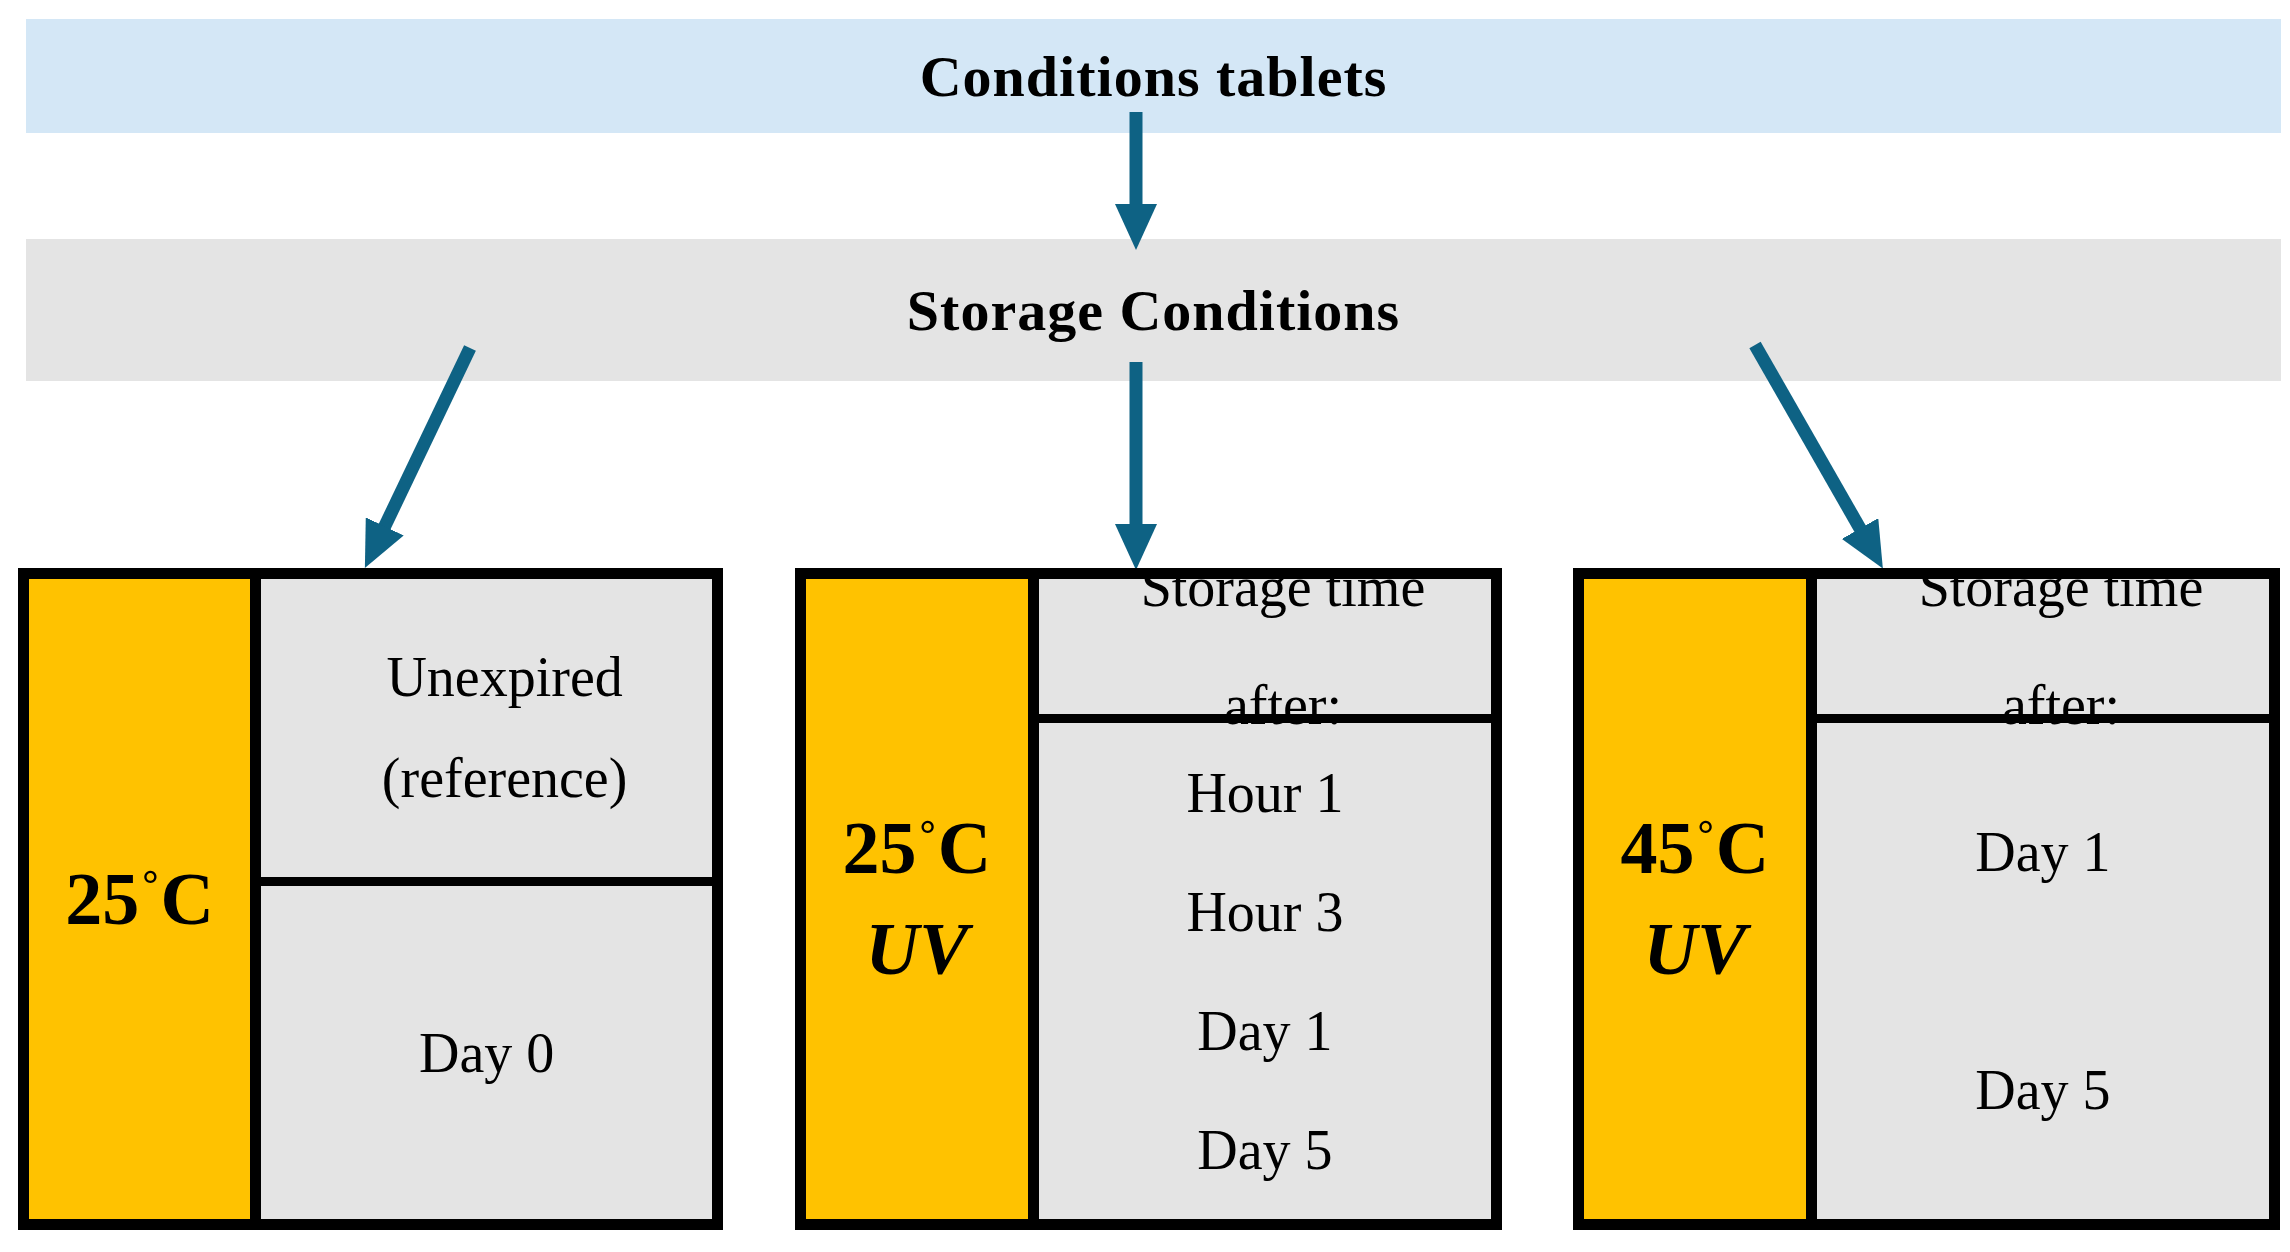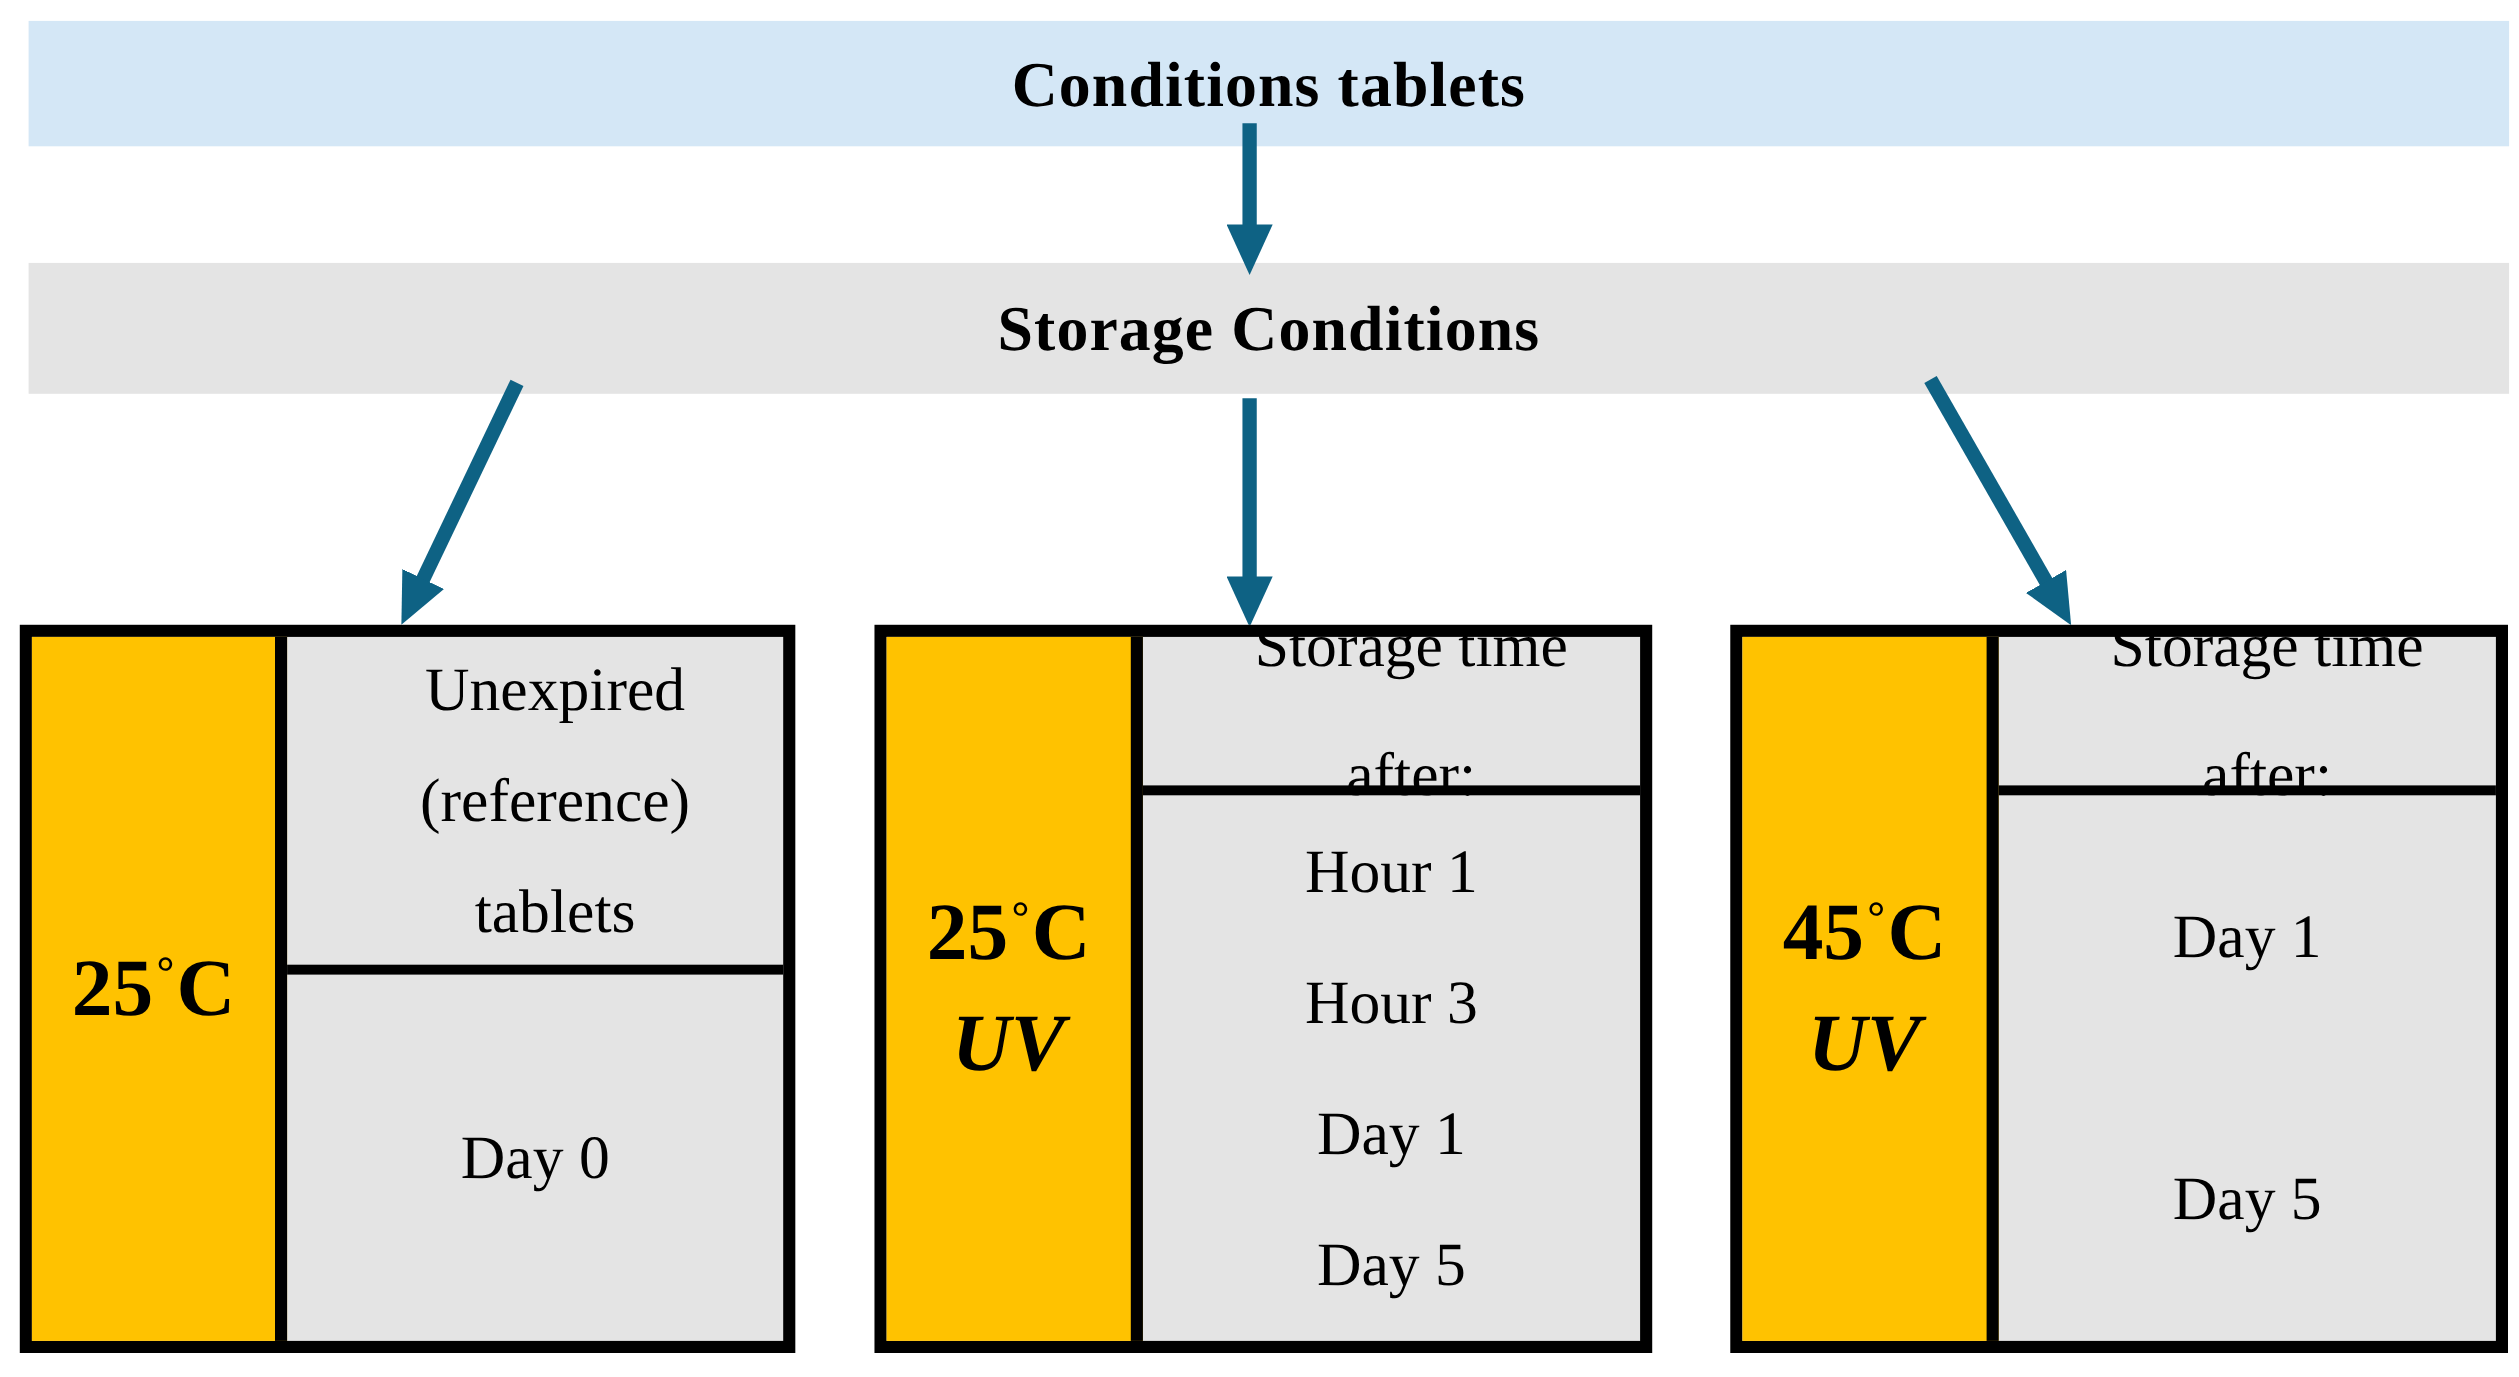--- a/index.html
+++ b/index.html
@@ -14,21 +14,21 @@
   body{
     width:2290px;height:1252px;position:relative;background:#ffffff;
     font-family:"Liberation Serif","DejaVu Serif",serif;color:#000;
     overflow:hidden;
   }
   .band{
     position:absolute;left:26px;width:2255px;
     display:flex;align-items:center;justify-content:center;
   }
   #band-top{top:19px;height:114px;background:var(--banner-blue);}
-  #band-storage{top:239px;height:119px;background:var(--band-gray);}
+  #band-storage{top:239px;height:142px;background:var(--band-gray);}
   .band-label{font-weight:bold;font-size:58px;letter-spacing:1px;}
 
   #arrow-layer{position:absolute;left:0;top:0;width:2290px;height:1252px;pointer-events:none;}
   .arrow{stroke:var(--arrow-teal);stroke-width:13;fill:none;}
   #ah polygon{fill:var(--arrow-teal);}
 
   .box{
     position:absolute;top:568px;height:662px;box-sizing:border-box;
     border:11px solid var(--border-black);
     background:var(--cell-gray);
@@ -88,21 +88,20 @@
 
 <div class="box box-tall" id="box-1">
   <div class="cond-col">
     <div class="cond-line"><span>25</span><span class="deg">°</span><span>C</span></div>
 
   </div>
   <div class="content-col">
     <div class="cell-header">
       <div>Unexpired</div>
       <div>(reference)</div>
-      <div>tablets</div>
     </div>
     <div class="cell-body">
       <div>Day 0</div>
     </div>
   </div>
 </div>
 
 <div class="box box-short" id="box-2">
   <div class="cond-col">
     <div class="cond-line"><span>25</span><span class="deg">°</span><span>C</span></div>

